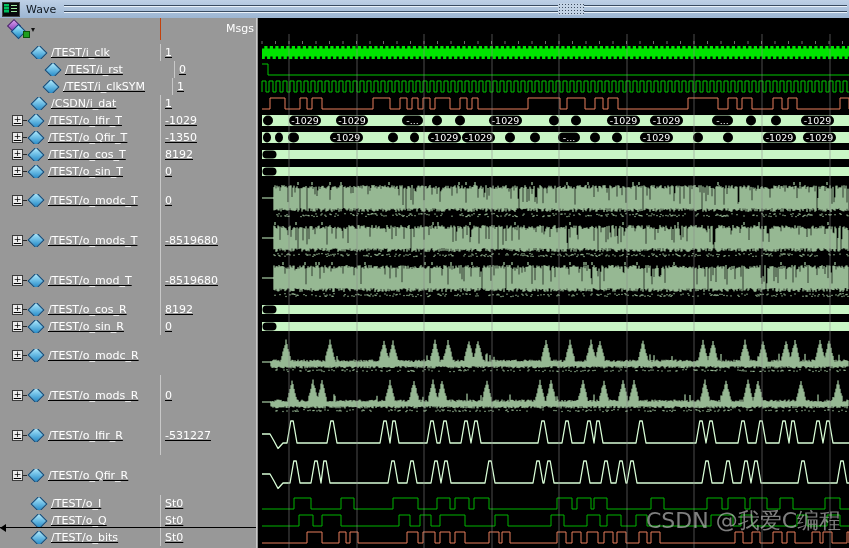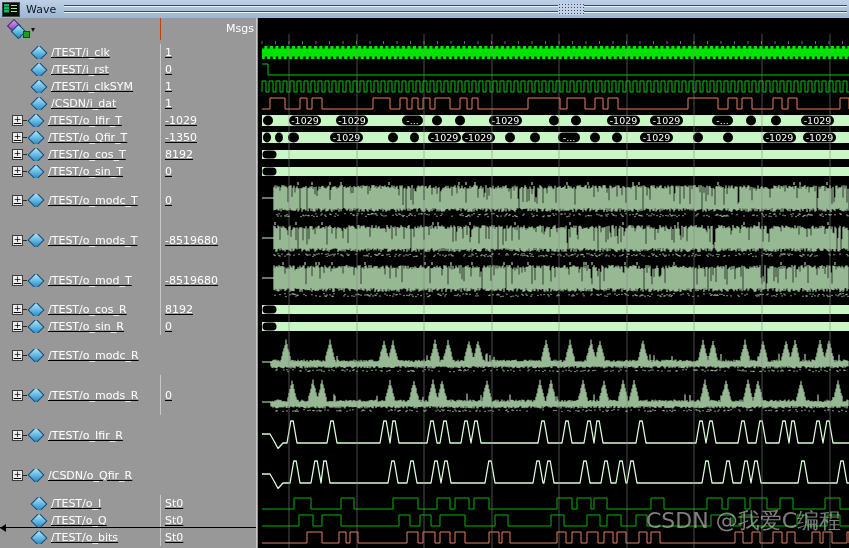--- a/index.html
+++ b/index.html
@@ -79,28 +79,28 @@
   </div>
 
   <div id="leftpanel">
       <div class="sigrow" style="height: 17px;">
         <div class="namecell">
           <div class="diamond indent"></div>
           <span class="signame">/TEST/i_clk</span>
         </div>
         <div class="valuecell">1</div>
       </div>
-      <div class="sigrow" style="height: 17px;">
+      <div class="sigrow" style="height: 17px; padding-left: 14px;">
         <div class="namecell">
           <div class="diamond indent"></div>
           <span class="signame">/TEST/i_rst</span>
         </div>
         <div class="valuecell">0</div>
       </div>
-      <div class="sigrow" style="height: 17px;">
+      <div class="sigrow" style="height: 17px; padding-left: 12px;">
         <div class="namecell">
           <div class="diamond indent"></div>
           <span class="signame">/TEST/i_clkSYM</span>
         </div>
         <div class="valuecell">1</div>
       </div>
       <div class="sigrow" style="height: 17px;">
         <div class="namecell">
           <div class="diamond indent"></div>
           <span class="signame">/CSDN/i_dat</span>
@@ -205,27 +205,28 @@
         </div>
         <div class="valuecell">0</div>
       </div>
       <div class="sigrow" style="height: 40px;">
         <div class="namecell">
           <div class="plusbox">+</div>
           <div class="plink"></div>
           <div class="diamond"></div>
           <span class="signame">/TEST/o_Ifir_R</span>
         </div>
-      </div>
-      <div class="sigrow" style="height: 40px;">
-        <div class="namecell">
-          <div class="plusbox">+</div>
-          <div class="plink"></div>
-          <div class="diamond"></div>
-          <span class="signame">/CSDN/o_Qfir_R</span>
+        <div class="valuecell">-531227</div>
+      </div>
+      <div class="sigrow" style="height: 40px;">
+        <div class="namecell">
+          <div class="plusbox">+</div>
+          <div class="plink"></div>
+          <div class="diamond"></div>
+          <span class="signame">/TEST/o_Qfir_R</span>
         </div>
       </div>
       <div class="sigrow" style="height: 17px;">
         <div class="namecell">
           <div class="diamond indent"></div>
           <span class="signame">/TEST/o_I</span>
         </div>
         <div class="valuecell">St0</div>
       </div>
       <div class="sigrow" style="height: 17px;">

